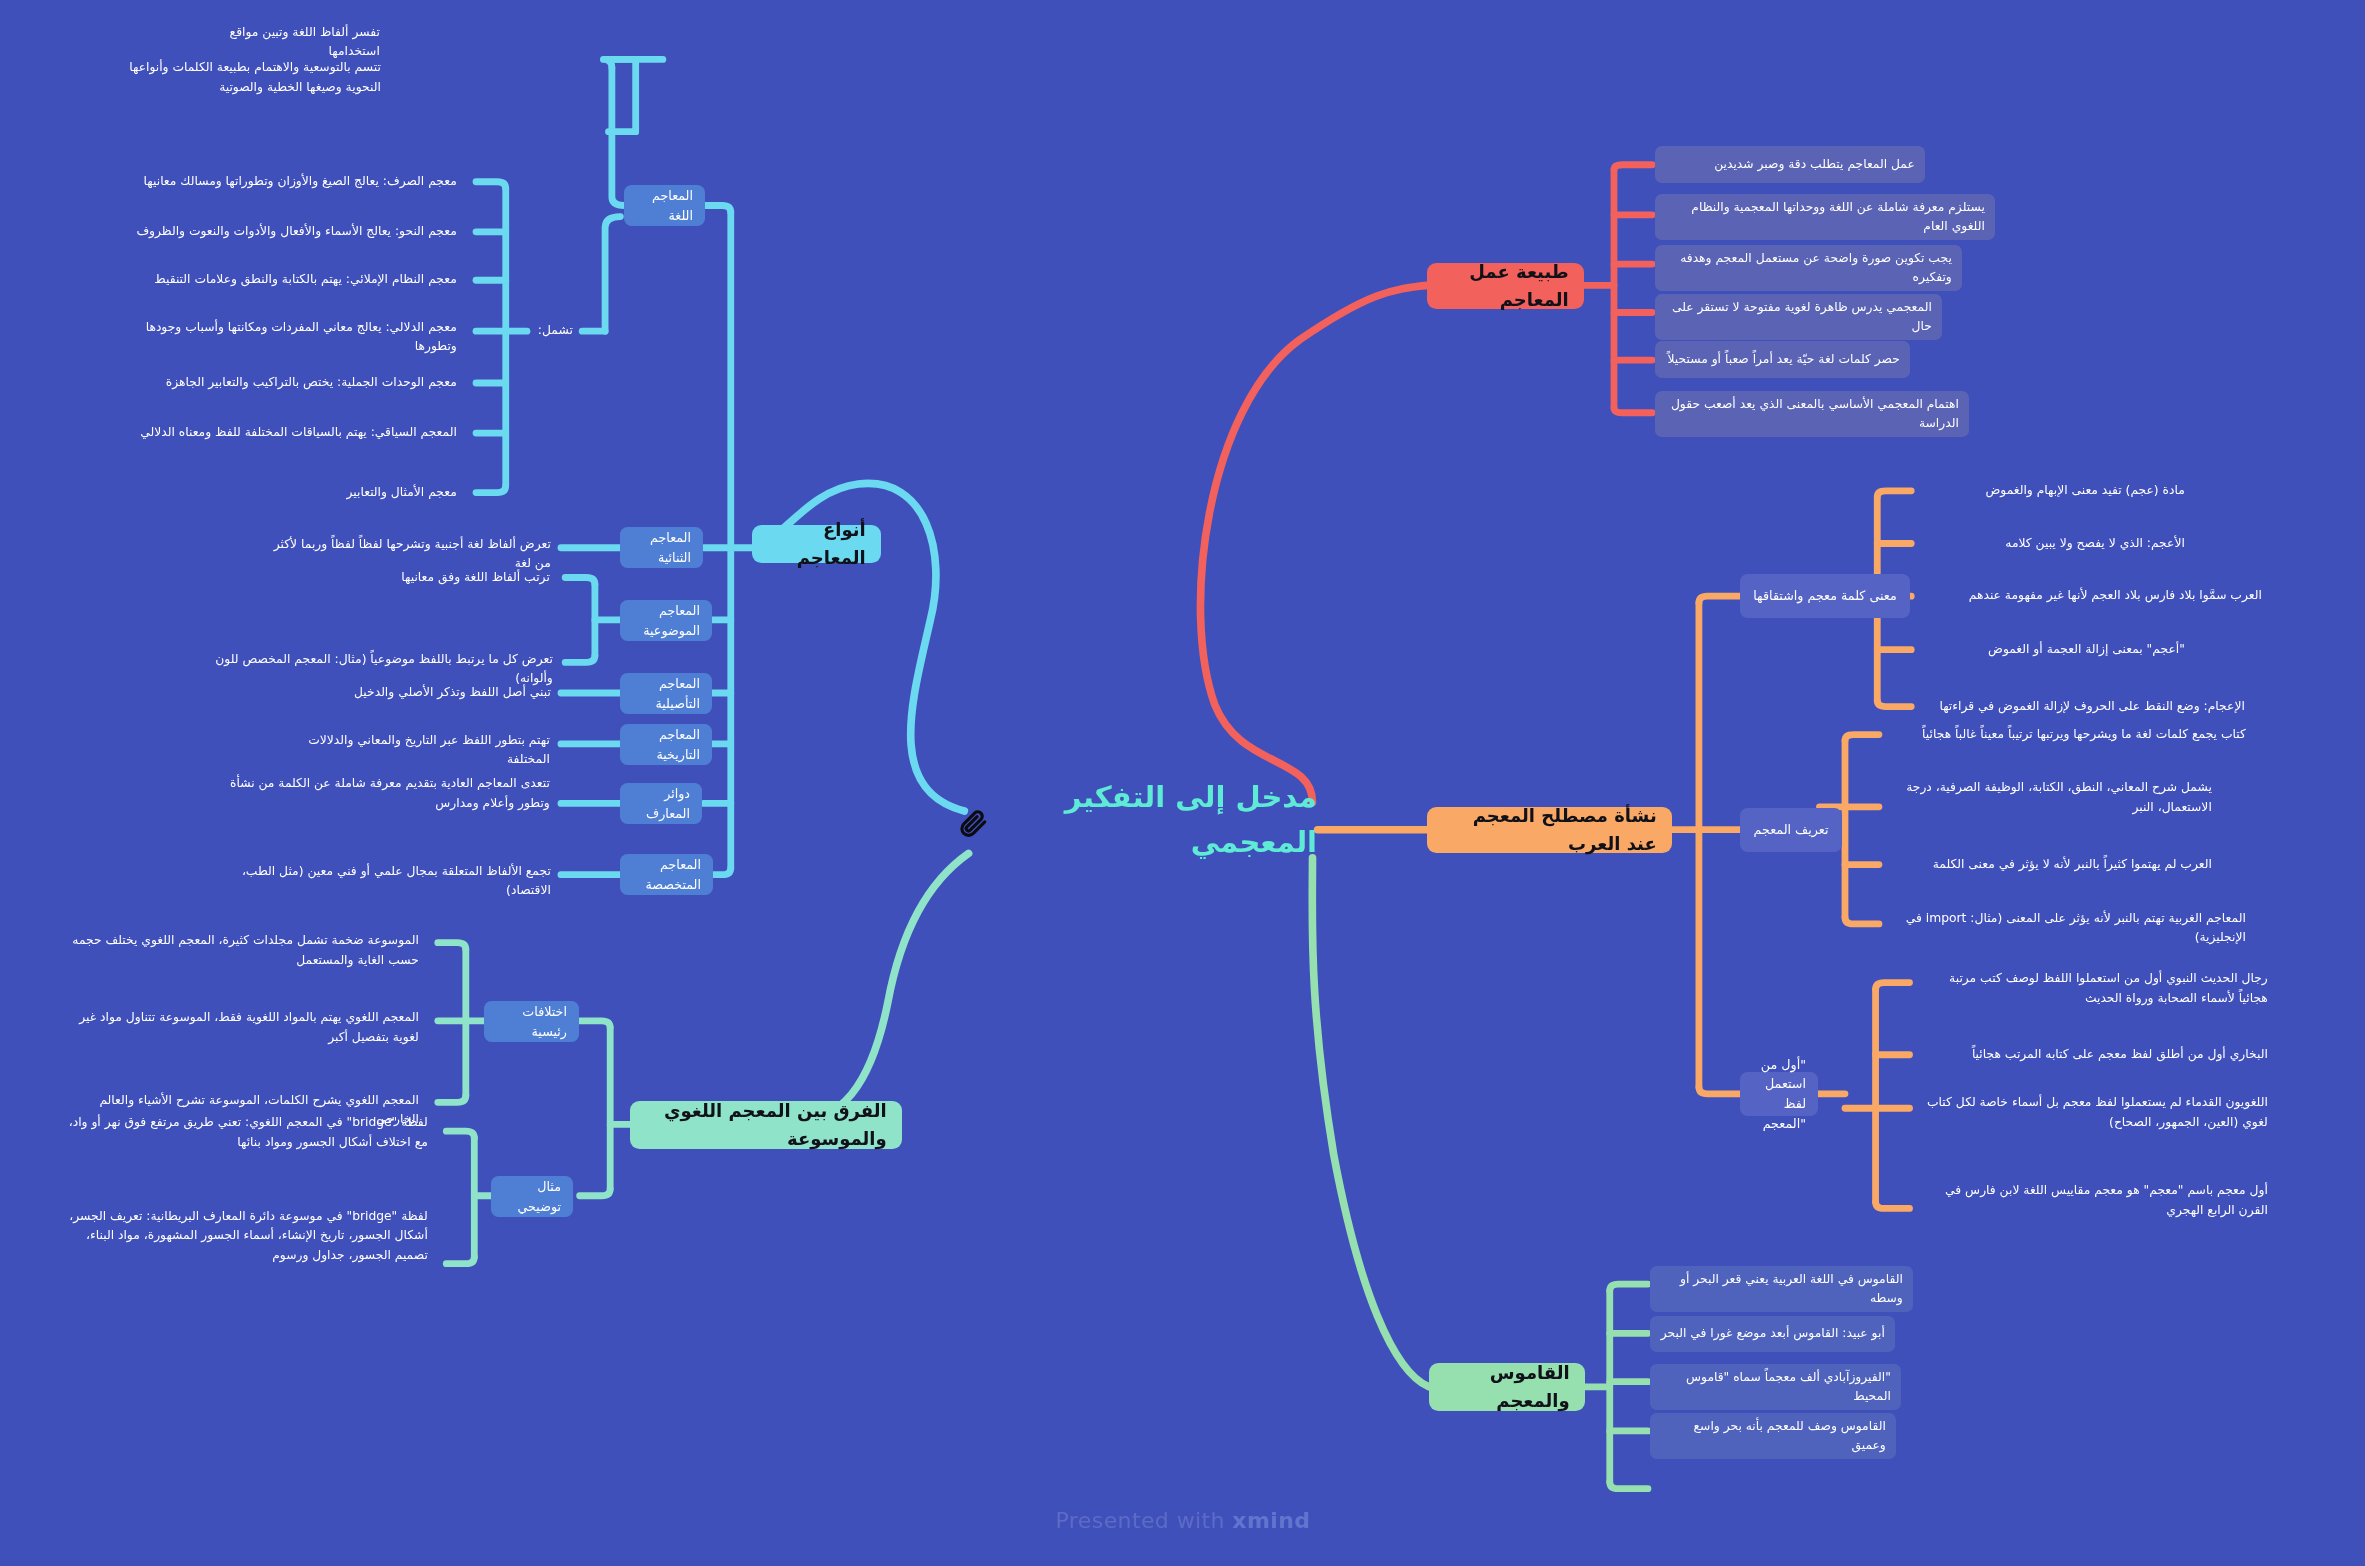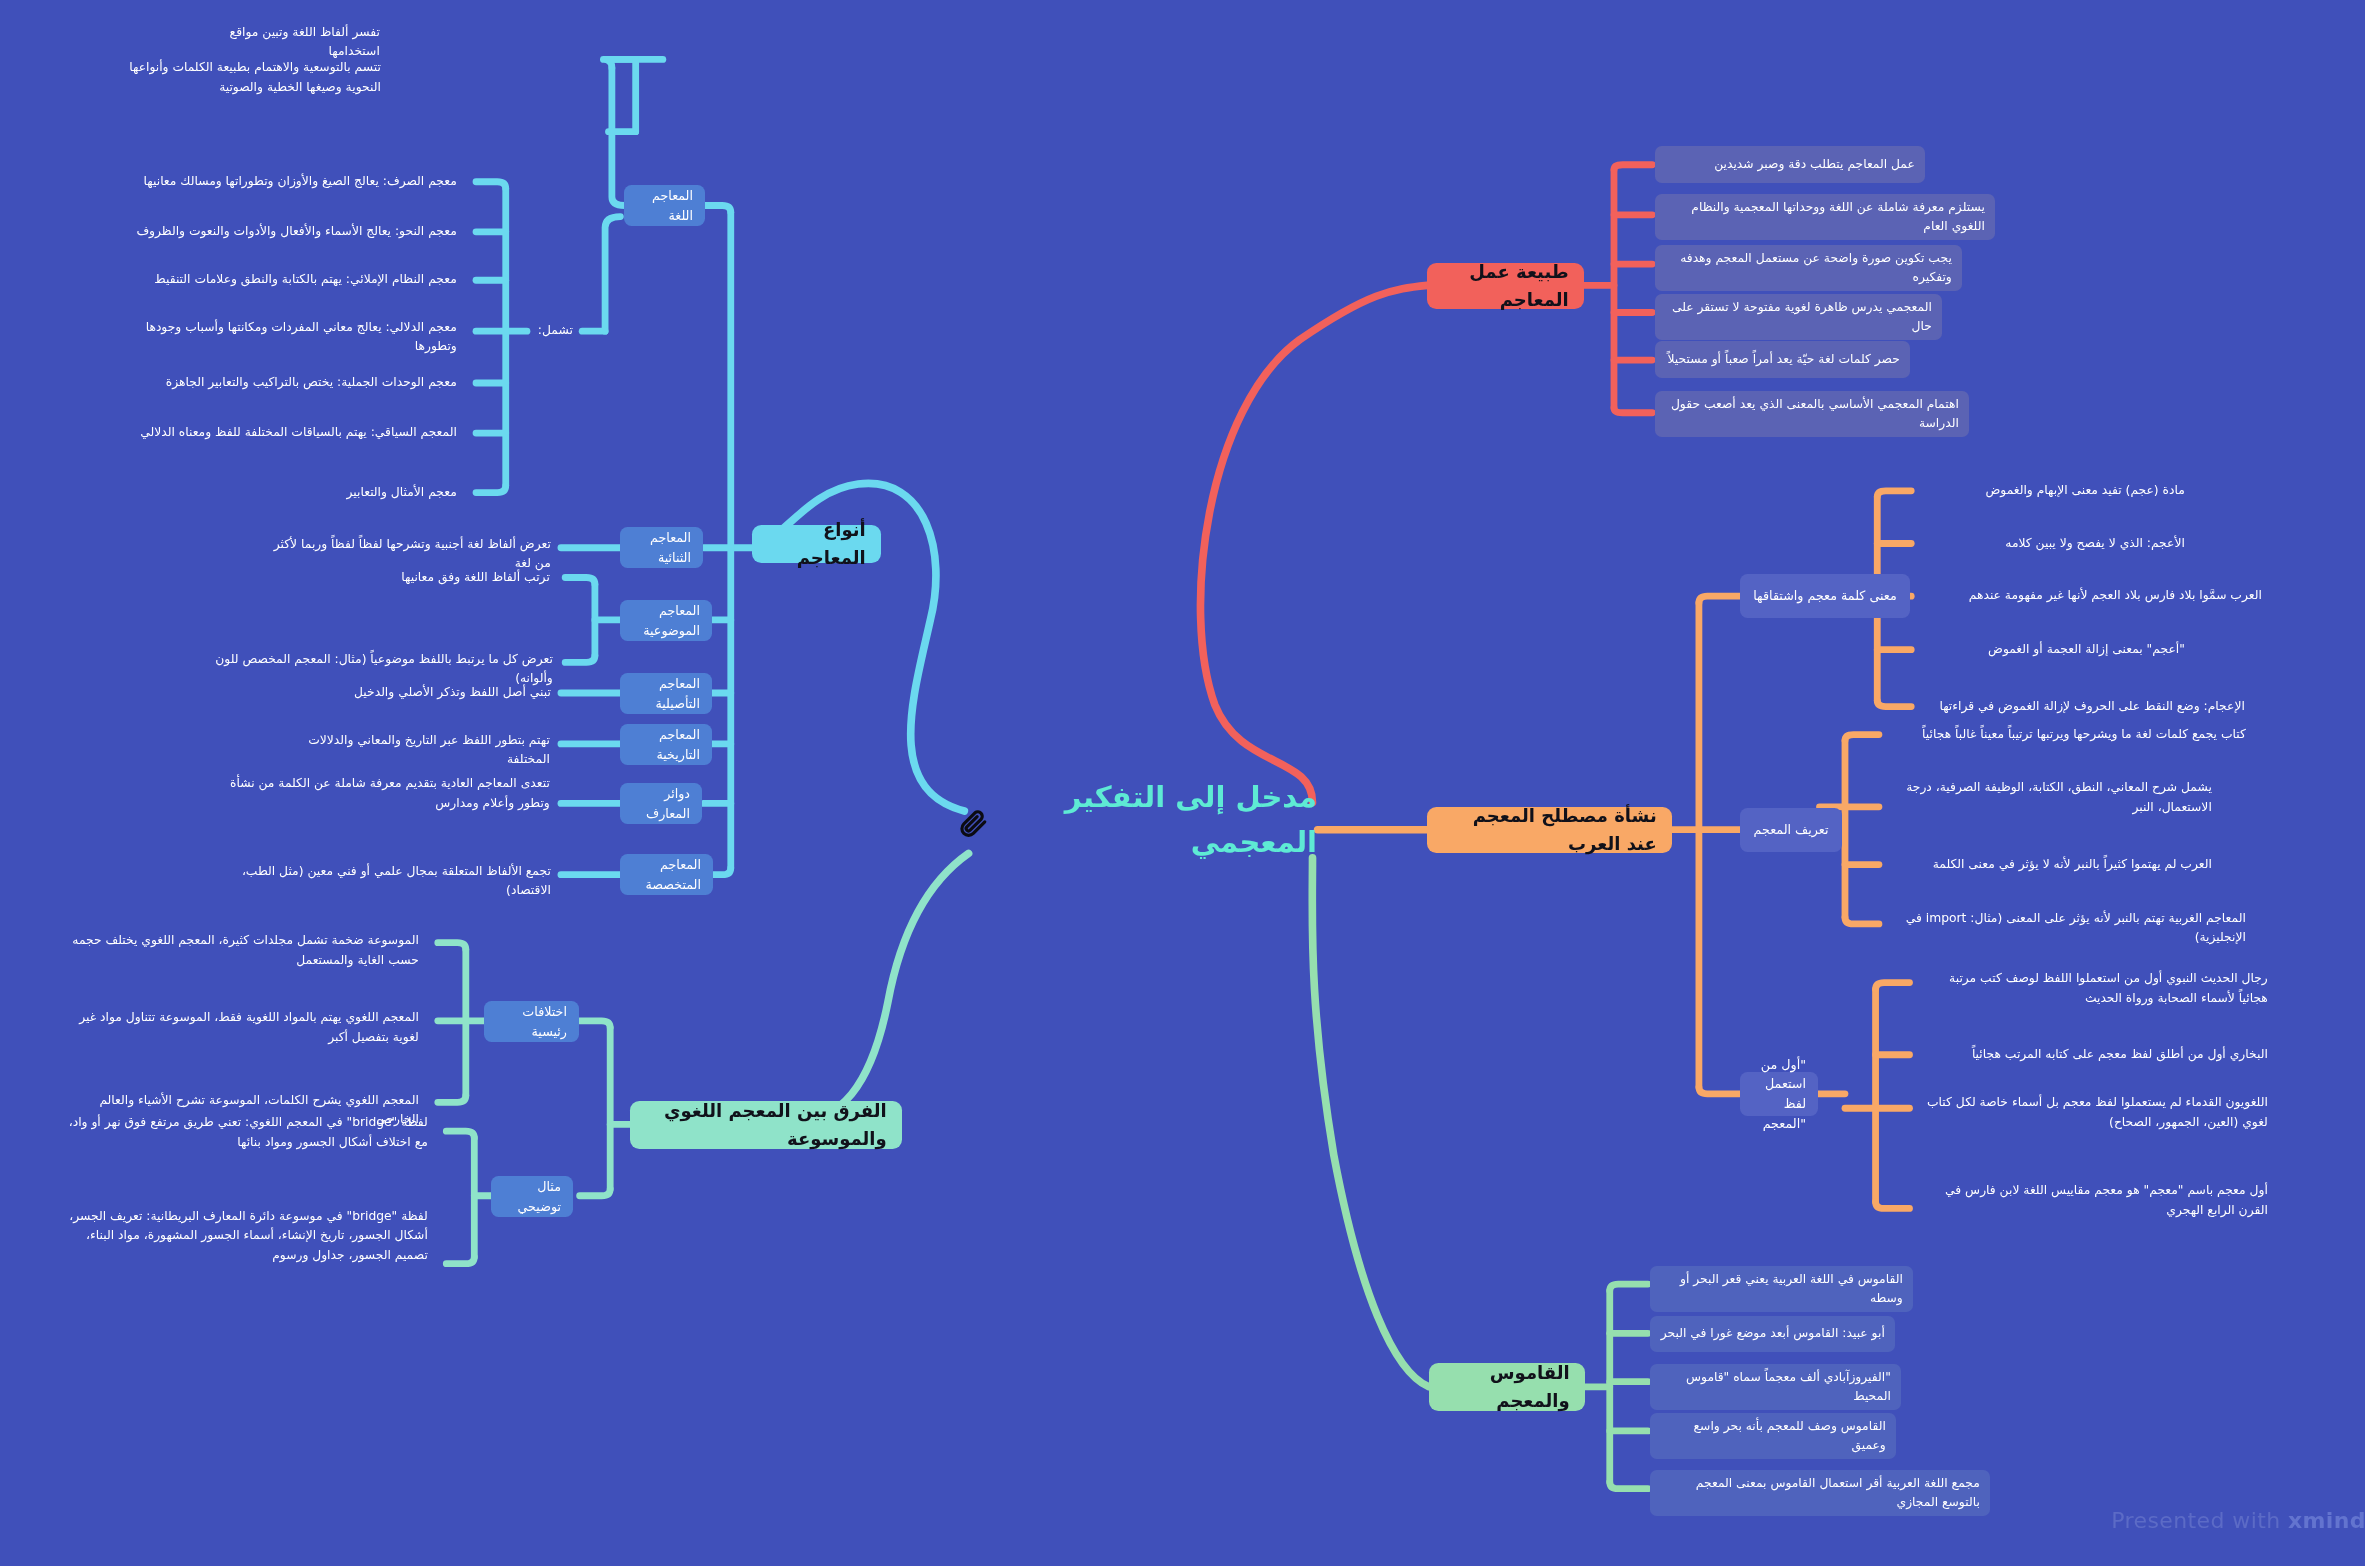--- a/index.html
+++ b/index.html
@@ -83,20 +83,21 @@
   .leaf.box { background: #5b63b4; }
   .leaf.box2 { background: #4f63bd; }
   .leaf.plain { background: transparent; }
   .leaf span { display:block; width:100%; }
   .right-leaf { text-align: right; }
 
   #footer {
     position: absolute;
     left: 0; right: 0;
     top: 1508px;
+    text-align: center;
     font-size: 22px;
     color: #5c6bc6;
     letter-spacing: 0.4px;
   }
   #footer b { color:#6374cf; }
 </style>
 </head>
 <body>
 
 <div id="canvas">
@@ -316,23 +317,20 @@
   </div>
   <div class="node leaf box2 right-leaf" style="left:1650px; top:1316px; width:245px; min-height:36px;">
     <span>أبو عبيد: القاموس أبعد موضع غورا في البحر</span>
   </div>
   <div class="node leaf box2 right-leaf" style="left:1650px; top:1364px; width:251px; min-height:36px;">
     <span>"الفيروزآبادي ألف معجماً سماه "قاموس المحيط</span>
   </div>
   <div class="node leaf box2 right-leaf" style="left:1650px; top:1413px; width:246px; min-height:36px;">
     <span>القاموس وصف للمعجم بأنه بحر واسع وعميق</span>
   </div>
-  <div class="node leaf box2 right-leaf" style="left:1650px; top:1470px; width:340px; min-height:37px;">
-    <span>مجمع اللغة العربية أقر استعمال القاموس بمعنى المعجم بالتوسع المجازي</span>
-  </div>
 
   <div class="node main-pill" style="left:752px; top:525px; width:129px; height:38px; background:#6bd9ef;">
     <span>أنواع المعاجم</span>
   </div>
 
   <div class="node sub-pill lt" style="left:624px; top:185px; width:81px; height:41px;">
     <span>المعاجم اللغة</span>
   </div>
   <div class="node leaf plain right-leaf" style="left:212px; top:18.7px; width:178px; min-height:34px; justify-content:flex-start;">
     <span>تفسر ألفاظ اللغة وتبين مواقع استخدامها</span>

